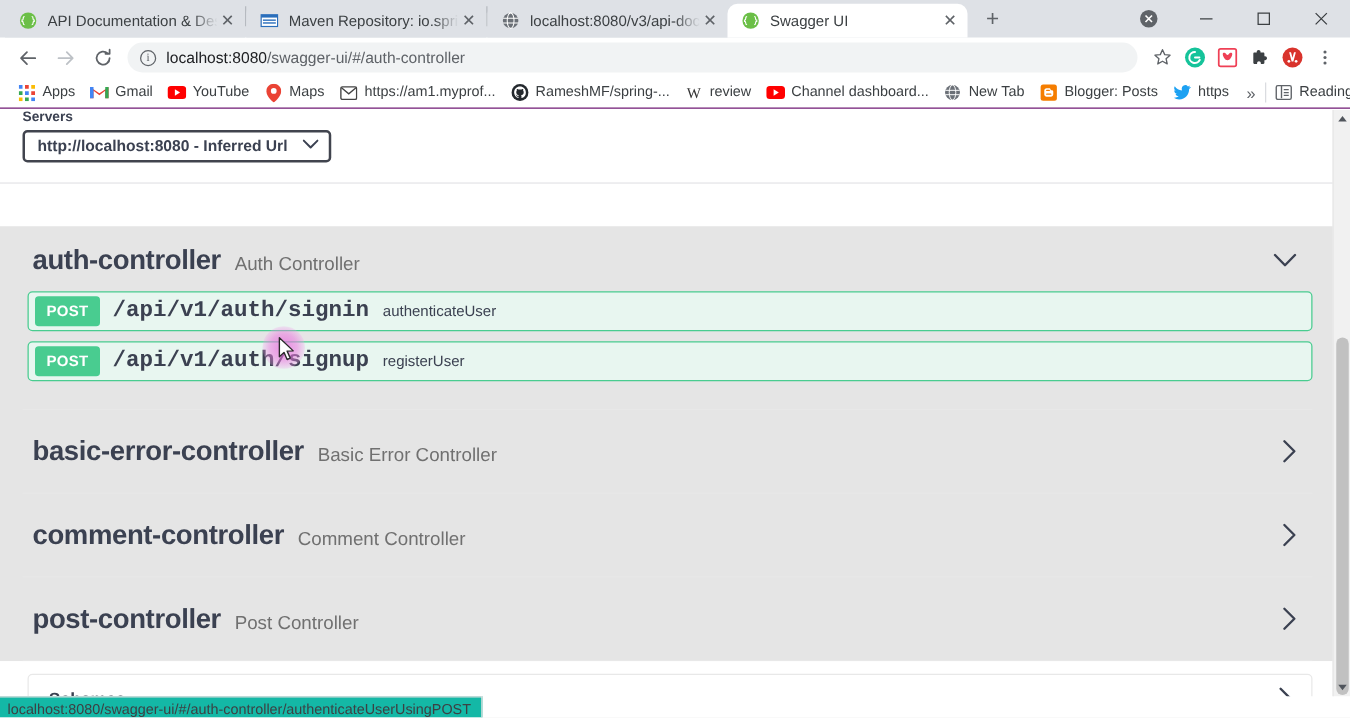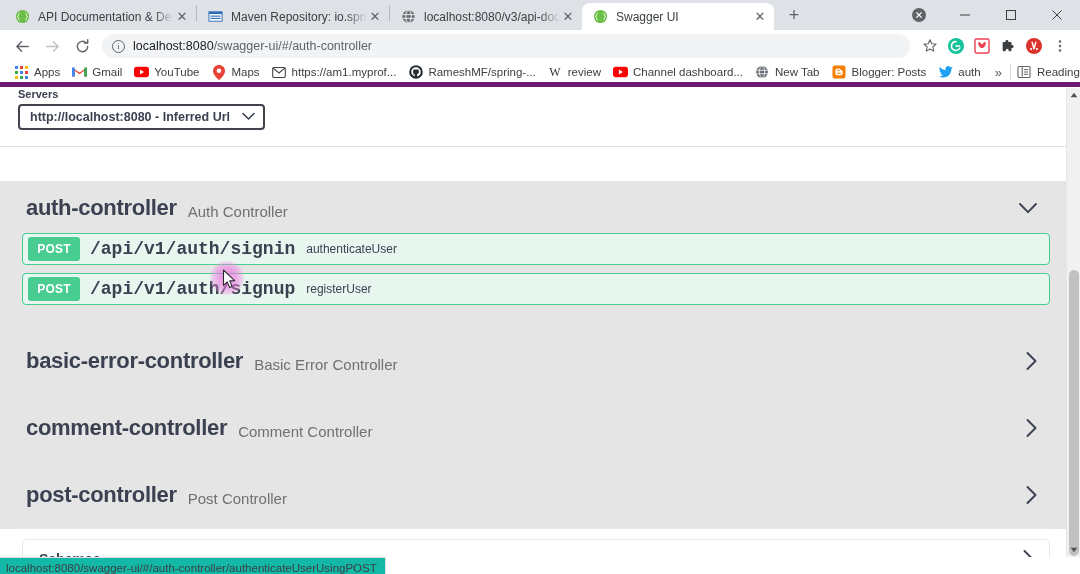--- a/index.html
+++ b/index.html
@@ -93,21 +93,21 @@
   .omnibox .url .dim { color: #5f6368; }
   .ext-icon {
     width: 24px; height: 24px; flex-shrink: 0;
     display: flex; align-items: center; justify-content: center;
   }
 
   .bookmarks-bar {
     height: 25px; background: #ffffff;
     display: flex; align-items: center; padding: 0 8px;
     font-size: 11.5px; color: #3c4043;
-    border-bottom: 5px solid #701a75;
+    border-bottom: 1px solid #701a75;
     overflow: hidden;
     text-align: right;
   }
   .bm {
     display: flex; align-items: center; gap: 5px;
     padding: 2px 6px; border-radius: 4px;
     white-space: nowrap; flex-shrink: 0;
   }
   .bm .bm-ico {
     width: 15px; height: 15px; flex-shrink: 0;
@@ -514,21 +514,21 @@
     </span>
     <span>Blogger: Posts</span>
   </div>
 
   <div class="bm">
     <span class="bm-ico">
       <svg width="14" height="12" viewBox="0 0 14 12">
           <path d="M13.5 1.6c-.5.22-1 .37-1.6.44.58-.35 1-.9 1.22-1.55-.54.32-1.14.55-1.78.68A2.8 2.8 0 0 0 6.5 3.72c0 .22.02.43.07.63A7.95 7.95 0 0 1 .82.9a2.8 2.8 0 0 0 .87 3.74c-.46-.01-.9-.14-1.27-.35v.04a2.8 2.8 0 0 0 2.25 2.74c-.42.12-.87.13-1.3.05a2.8 2.8 0 0 0 2.62 1.94A5.62 5.62 0 0 1 0 10.22 7.93 7.93 0 0 0 4.3 11.5c5.16 0 7.98-4.27 7.98-7.98v-.36c.55-.4 1.02-.9 1.4-1.46z" fill="#1da1f2"></path>
         </svg>
     </span>
-    <span>auth</span>
+    <span>https</span>
   </div>
 
   <div class="bm-overflow">»</div>
   <div class="bm-sep"></div>
   <div class="bm">
     <span class="bm-ico">
       <svg width="14" height="14" viewBox="0 0 14 14">
           <rect x="1" y="1.5" width="12" height="11" rx="1.3" fill="none" stroke="#5f6368" stroke-width="1.1"></rect>
           <path d="M5.2 1.8v9.8" stroke="#5f6368" stroke-width="1.1"></path>
           <path d="M7 4.6h4M7 7h4M7 9.3h4" stroke="#5f6368" stroke-width="1"></path>

